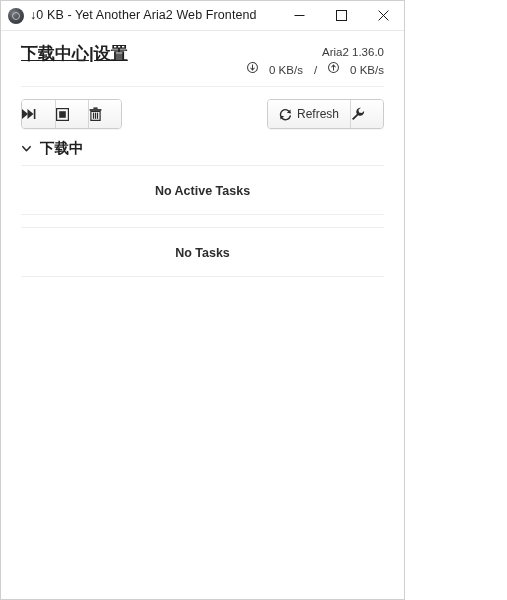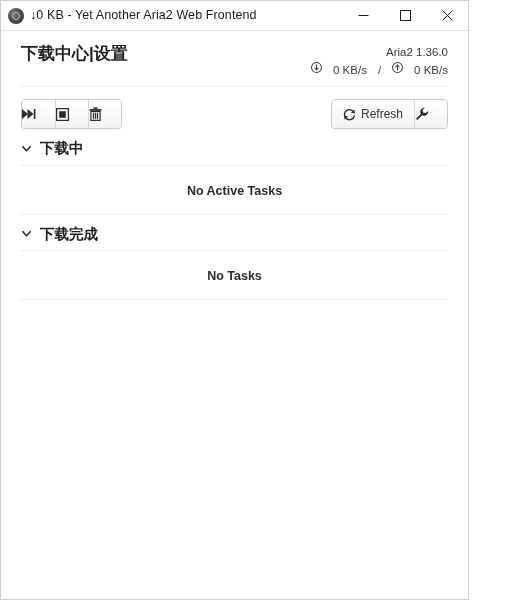--- a/index.html
+++ b/index.html
@@ -9,21 +9,21 @@
   body {
     width: 507px;
     height: 600px;
     background: #ffffff;
     font-family: "Liberation Sans", "DejaVu Sans", sans-serif;
     overflow: hidden;
     -webkit-font-smoothing: antialiased;
   }
   .window {
     position: relative;
-    width: 469px;
+    width: 405px;
     height: 600px;
     box-sizing: border-box;
     border: 1px solid #cfcfcf;
     background: #ffffff;
     display: flex;
     flex-direction: column;
   }
   
   .titlebar {
     height: 29px;
@@ -85,20 +85,21 @@
     display: flex;
     align-items: flex-start;
     justify-content: space-between;
   }
   .page-title {
     font-size: 17px;
     font-weight: bold;
     color: #1f1f1f;
     line-height: 1.25;
     white-space: nowrap;
+    text-decoration: underline;
   }
   .header-right {
     text-align: right;
     padding-top: 2px;
   }
   .version-text {
     font-size: 11.5px;
     color: #3a3a3a;
     line-height: 1.35;
     white-space: nowrap;
@@ -313,24 +314,18 @@
         <svg class="chevron" viewBox="0 0 12 12">
           <path d="M2 4 L6 8.4 L10 4" fill="none" stroke="#2b2b2b" stroke-width="1.7" stroke-linecap="round" stroke-linejoin="round"></path>
         </svg>
         <span class="section-title">下载中</span>
       </div>
       <div class="section-rule"></div>
       <div class="empty-state">No Active Tasks</div>
     </div>
 
     <div class="section">
-      <div class="section-head">
-        <svg class="chevron" viewBox="0 0 12 12">
-          <path d="M2 4 L6 8.4 L10 4" fill="none" stroke="#2b2b2b" stroke-width="1.7" stroke-linecap="round" stroke-linejoin="round"></path>
-        </svg>
-        <span class="section-title">下载完成</span>
-      </div>
       <div class="section-rule"></div>
       <div class="empty-state">No Tasks</div>
     </div>
 
   </div>
 </div>
 
 </body></html>

